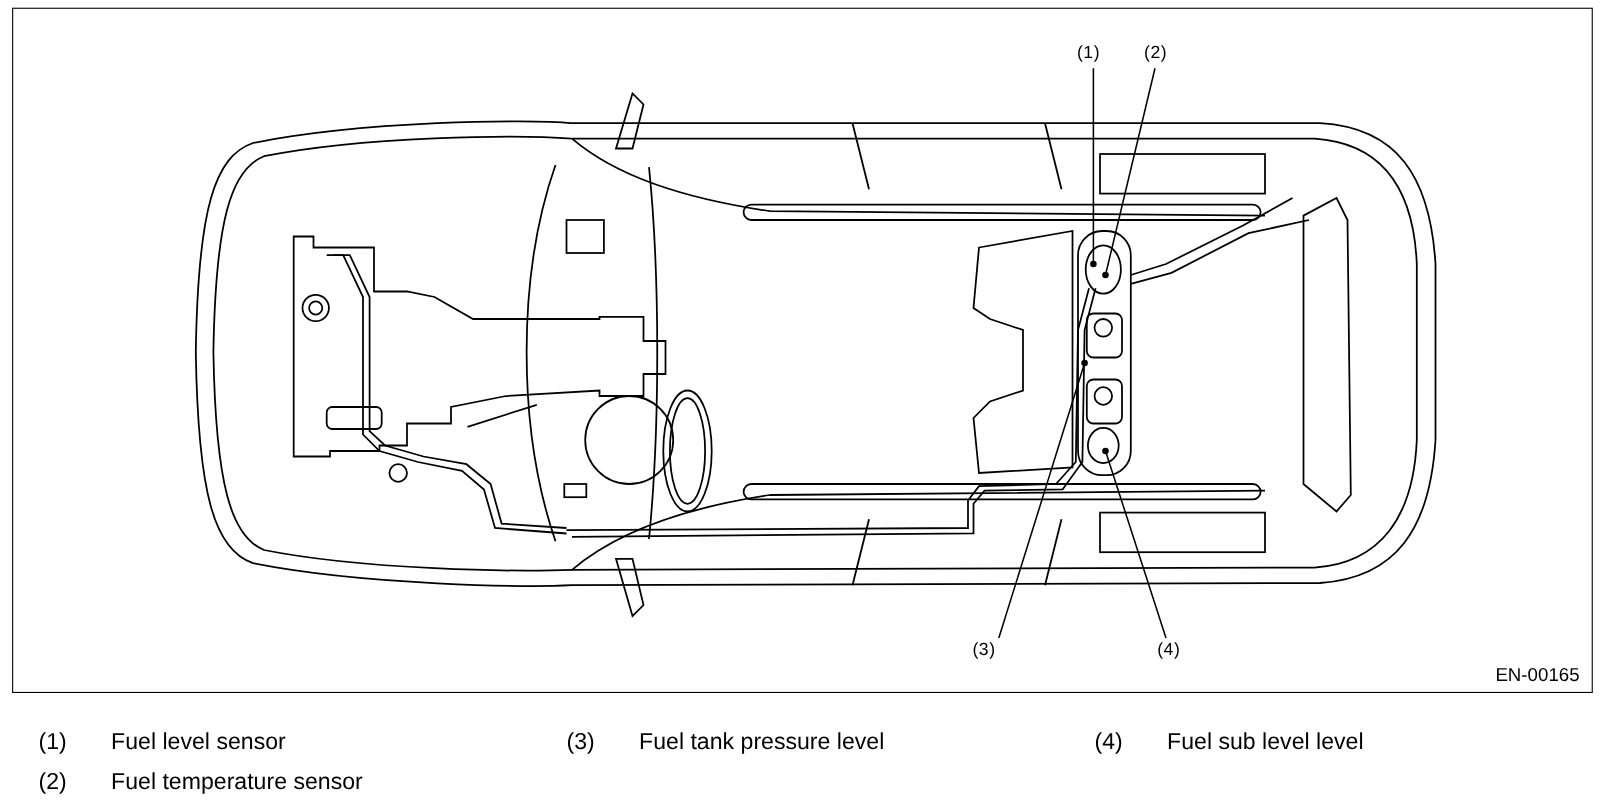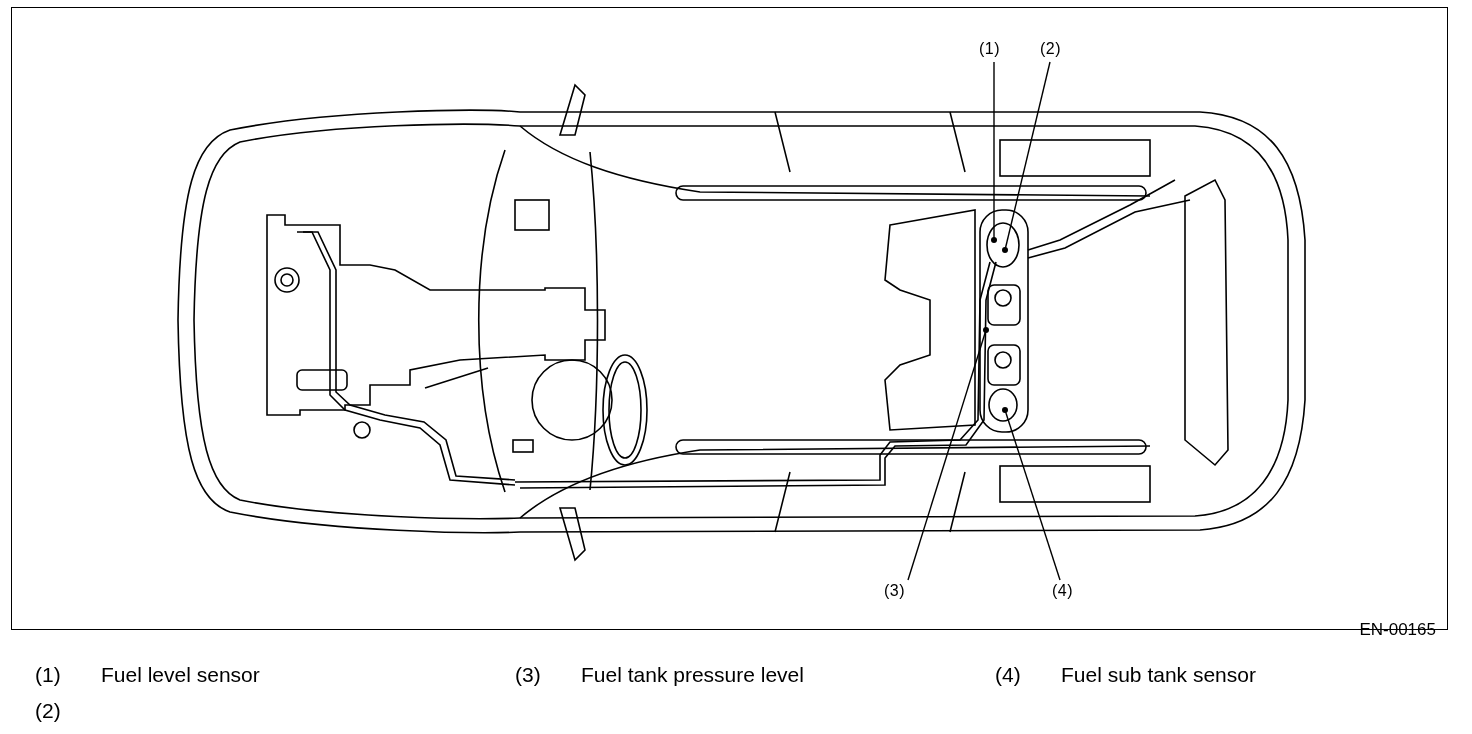--- a/index.html
+++ b/index.html
@@ -2,21 +2,21 @@
 <html><head>
 <meta charset="utf-8">
 <style>
   html, body { margin: 0; padding: 0; background: #ffffff; }
   body { width: 1472px; height: 734px; position: relative; overflow: hidden;
          font-family: "Liberation Sans", sans-serif; color: #000; }
   .frame { position: absolute; left: 11px; top: 7px; width: 1437px; height: 623px;
            border: 1.5px solid #000; box-sizing: border-box; }
   svg.fig { position: absolute; left: 0; top: 0; width: 1472px; height: 640px; }
   .callout { position: absolute; font-size: 16px; letter-spacing: 0.5px; }
-  .figcode { position: absolute; right: 36px; top: 620px; font-size: 17px; }
+  .figcode { position: absolute; right: 36px; top: 604px; font-size: 17px; }
   .legend-item { position: absolute; font-size: 21px; display: flex; }
   .legend-item .num { width: 66px; }
 </style>
 </head>
 <body>
 
 <div class="frame"></div>
 
 <svg class="fig" viewBox="0 0 1472 640" fill="none" stroke="#000" stroke-width="1.6">
 
@@ -95,21 +95,22 @@
 <div class="callout" style="left:1052px; top:582px;">(4)</div>
 
 <div class="figcode">EN-00165</div>
 
 <div class="legend-item" style="left:35px; top:663px;">
   <span class="num">(1)</span>
   <span>Fuel level sensor</span>
 </div>
 <div class="legend-item" style="left:35px; top:699px;">
   <span class="num">(2)</span>
+  <span>Fuel temperature sensor</span>
 </div>
 <div class="legend-item" style="left:515px; top:663px;">
   <span class="num">(3)</span>
   <span>Fuel tank pressure level</span>
 </div>
 <div class="legend-item" style="left:995px; top:663px;">
   <span class="num">(4)</span>
-  <span>Fuel sub tank sensor</span>
+  <span>Fuel sub level level</span>
 </div>
 
 </body></html>

